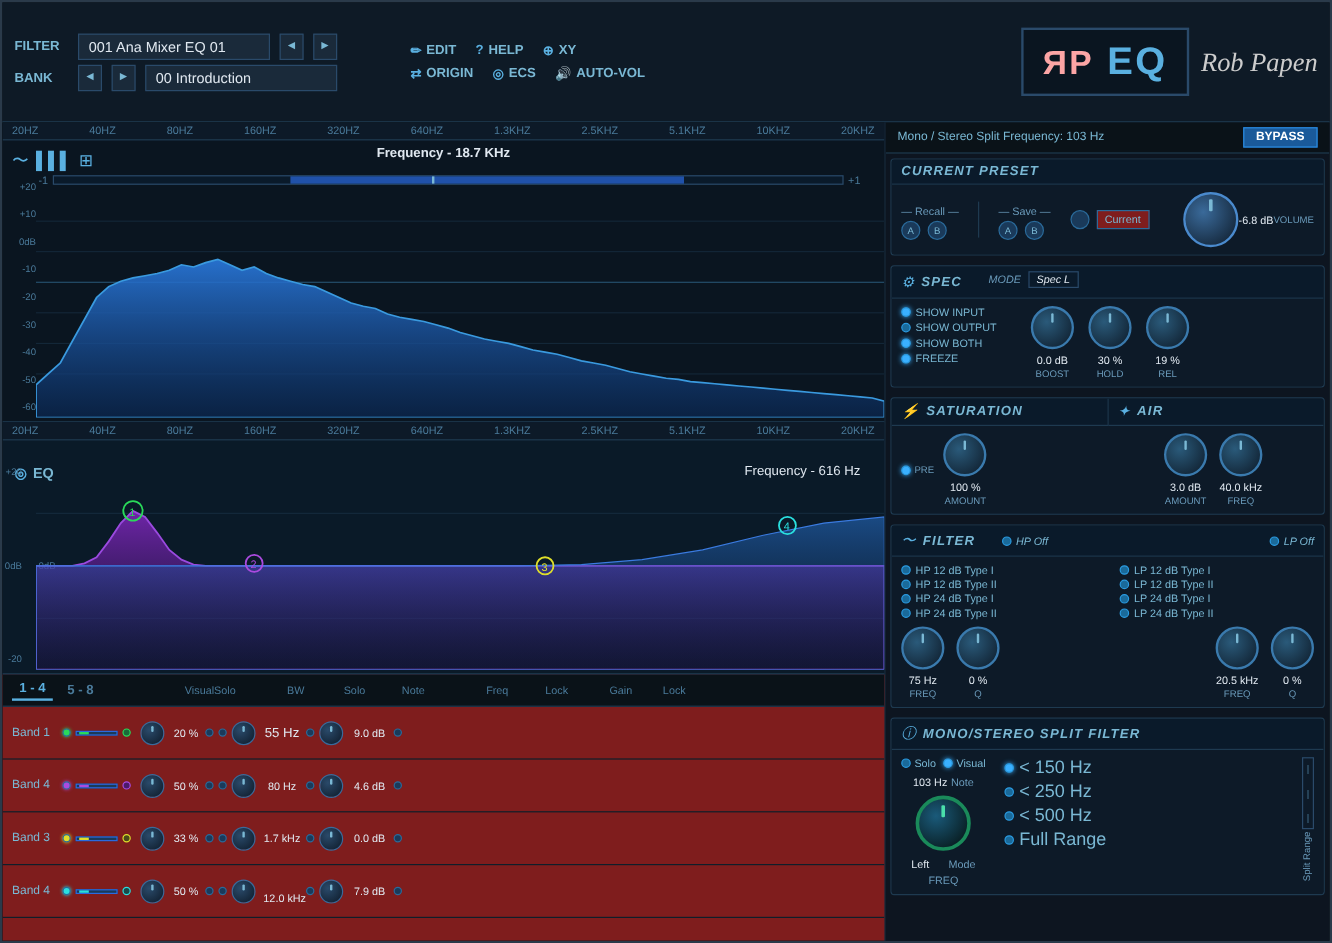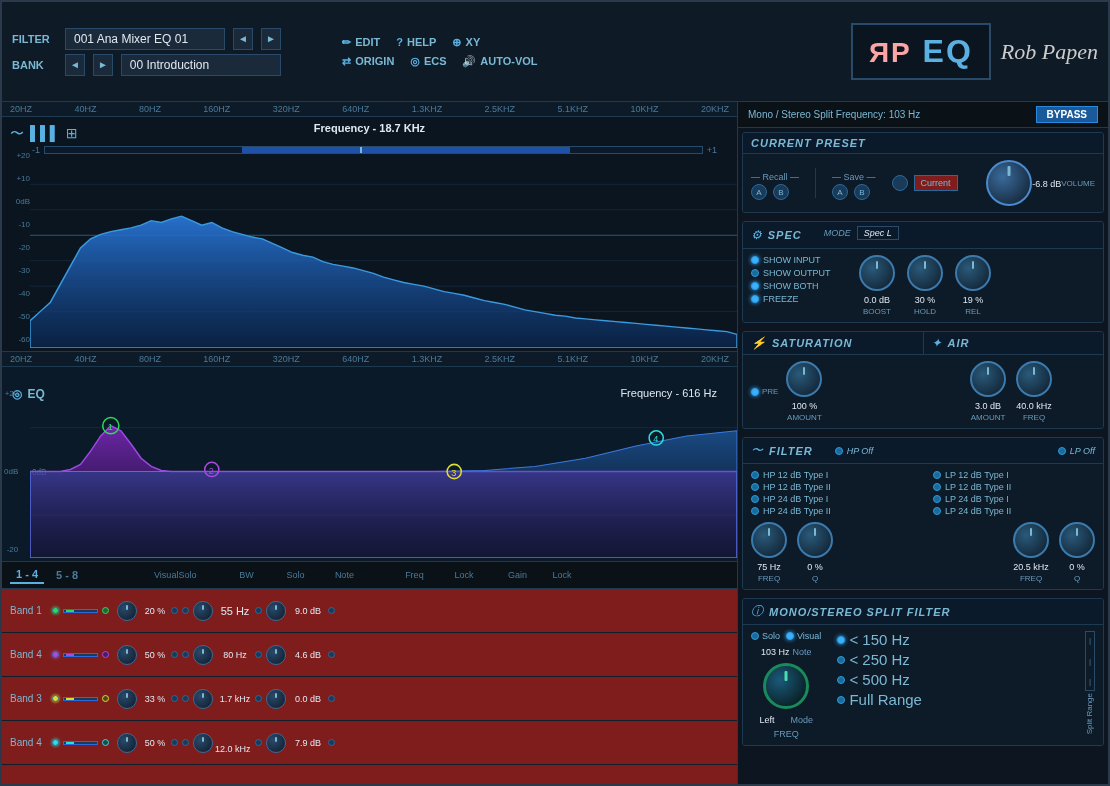--- a/index.html
+++ b/index.html
@@ -842,21 +842,21 @@
             <div class="small-led cyan" style="margin-right:4px;"></div>
             <div style="width:35px;height:4px;background:#1a3a5a;border:1px solid #2a6adf;margin-right:4px;position:relative;">
               <div style="position:absolute;left:2px;top:0;width:8px;height:100%;background:#2adfdf;"></div>
             </div>
             <div class="small-led" style="margin-right:8px;background:#1a4a4a;border-color:#2adfdf;"></div>
             <div class="small-knob" style="width:20px;height:20px;margin-right:2px;"></div>
             <span style="font-size:9px;color:#e0e8f0;min-width:32px;text-align:center;">50 %</span>
             <div class="small-led" style="margin-right:4px;"></div>
             <div class="small-led" style="margin-right:4px;"></div>
             <div class="small-knob" style="width:20px;height:20px;margin-right:2px;"></div>
-            <span style="font-size:9px;color:#e0e8f0;min-width:40px;text-align:left;margin-top:12px;">12.0 kHz</span>
+            <span style="font-size:9px;color:#e0e8f0;min-width:40px;text-align:right;margin-top:12px;">12.0 kHz</span>
             <div class="small-led" style="margin-right:4px;"></div>
             <div class="small-knob" style="width:20px;height:20px;margin-right:2px;"></div>
             <span style="font-size:9px;color:#e0e8f0;min-width:40px;text-align:center;">7.9 dB</span>
             <div class="small-led"></div>
           </div>
         </div>
       </div>
     </div>
 
     <div class="right-panel">

